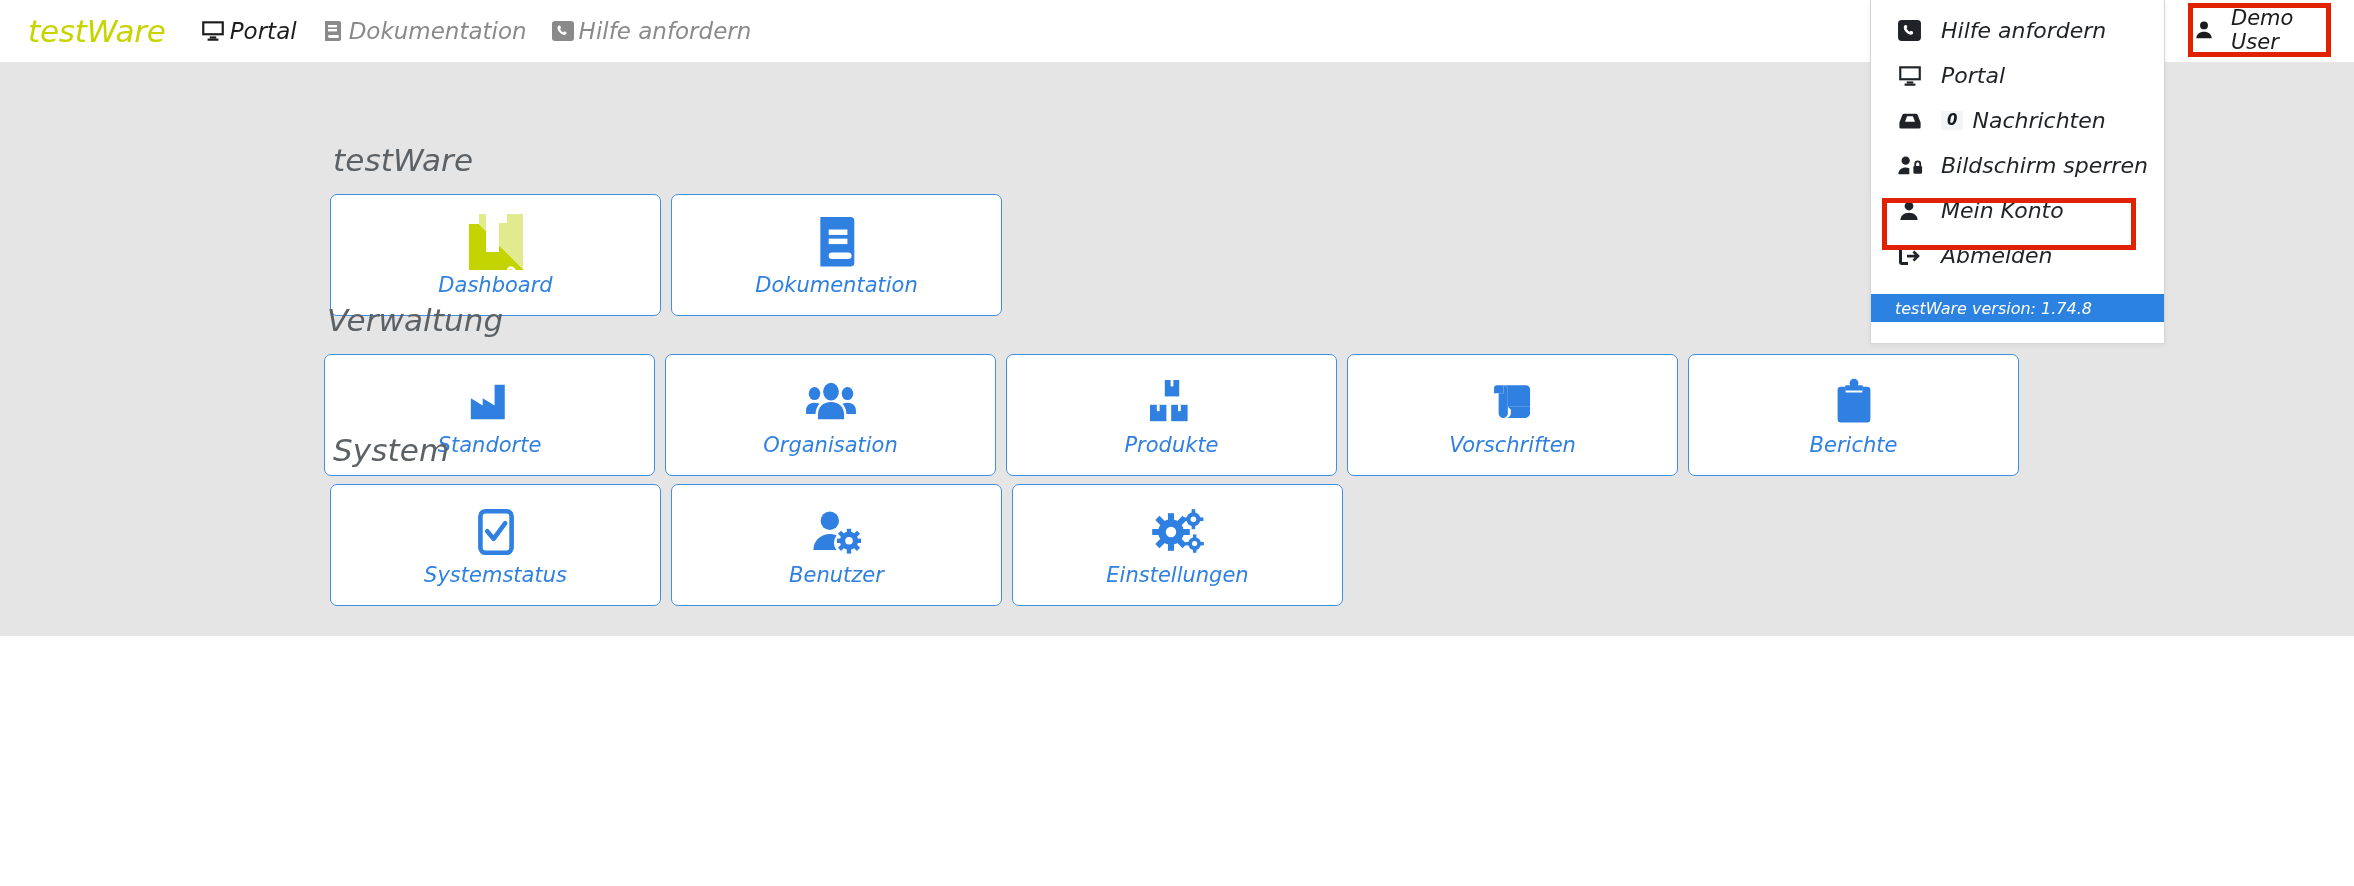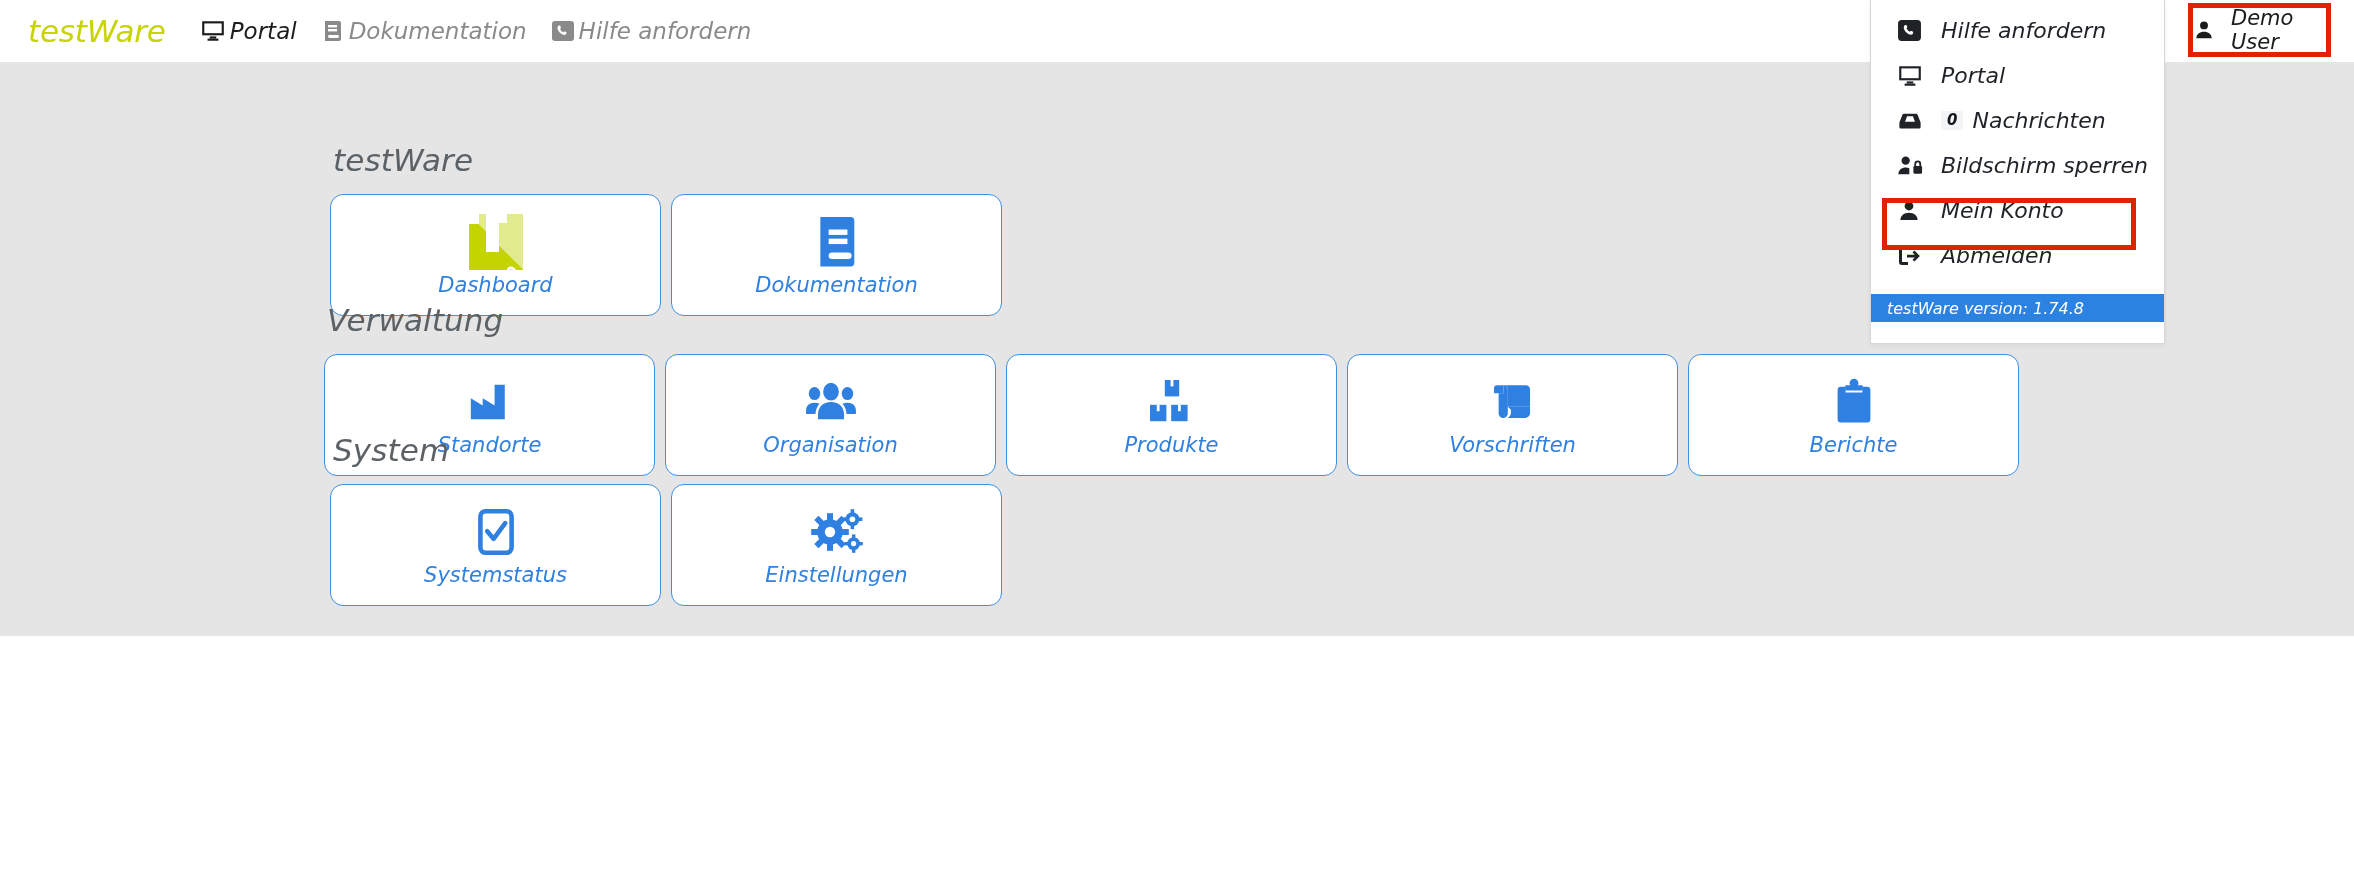--- a/index.html
+++ b/index.html
@@ -70,36 +70,36 @@
   }
   .dd-highlight {
     position: absolute; left: 11px; top: 198px;
     width: 254px; height: 52px;
     border: 5px solid #e02200; pointer-events: none;
   }
   .dd-version {
     position: absolute; left: 0; top: 294px;
     width: 293px; height: 28px;
     background: #2b82e0; color: #ffffff;
-    font-size: 16px; display:flex; align-items:center; padding-left: 16px;
+    font-size: 16px; display:flex; align-items:center; padding-left: 24px;
     font-family: "DejaVu Sans", sans-serif;
   }
 
   
   .content { position: absolute; top: 0; left: 0; width: 2354px; }
   .section { position: absolute; }
   .section-title {
     color: #5b6165; font-size: 31px; font-weight: 400;
     font-family: "DejaVu Sans", sans-serif;
     margin: 0 0 16px 3px; letter-spacing: 0.1px;
   }
   .card-row { display: flex; gap: 10px; }
   .card {
     width: 331px; height: 122px;
-    border: 1px solid #3f8fe3; border-radius: 13px;
+    border: 1px solid #3f8fe3; border-radius: 7px;
     background: #ffffff;
     display: flex; flex-direction: column;
     align-items: center; justify-content: center;
     cursor: pointer;
   }
   .card-icon {
     height: 58px; display: flex; align-items: center; justify-content: center;
     margin-bottom: 2px;
   }
   .card-label {
@@ -364,20 +364,39 @@
         <div class="card">
           <div class="card-icon">
             <svg width="40" height="48" viewBox="0 0 20 24" fill="none">
               <rect x="2.2" y="1.6" width="15.6" height="20.8" rx="2.6" stroke="#2f80e0" stroke-width="2.3"></rect>
               <path d="M5.6 11.6 8.8 15.4 14.6 7.6" stroke="#2f80e0" stroke-width="2.3" stroke-linecap="round" stroke-linejoin="round"></path>
             </svg>
           </div>
           <div class="card-label">Systemstatus</div>
         </div>
 
+        <div class="card">
+          <div class="card-icon">
+            <svg width="52" height="48" viewBox="0 0 26 24" fill="#2f80e0">
+              <circle cx="9.4" cy="6.4" r="4.6"></circle>
+              <path d="M1.2 21c0-4.6 3.7-8 8.2-8 1.2 0 2.4.3 3.4.7-.8 1-1.3 2.4-1.3 3.8 0 1.4.5 2.6 1.3 3.5z"></path>
+              <circle cx="19" cy="16.4" r="4.6"></circle>
+              <circle cx="19" cy="16.4" r="1.9" fill="#fff"></circle>
+              <rect x="17.9" y="10.4" width="2.2" height="3"></rect>
+                <rect x="17.9" y="19.8" width="2.2" height="3"></rect>
+              <rect x="13" y="15.3" width="3" height="2.2"></rect>
+                <rect x="22" y="15.3" width="3" height="2.2"></rect>
+              <rect x="14.2" y="11.7" width="2.2" height="3" transform="rotate(-45 15.3 13.2)"></rect>
+              <rect x="21.6" y="18.1" width="2.2" height="3" transform="rotate(-45 22.7 19.6)"></rect>
+              <rect x="21.6" y="11.7" width="2.2" height="3" transform="rotate(45 22.7 13.2)"></rect>
+              <rect x="14.2" y="18.1" width="2.2" height="3" transform="rotate(45 15.3 19.6)"></rect>
+            </svg>
+          </div>
+          <div class="card-label">Benutzer</div>
+        </div>
 
         <div class="card">
           <div class="card-icon">
             <svg width="54" height="48" viewBox="0 0 27 24" fill="#2f80e0">
               <circle cx="10" cy="12" r="6.4"></circle>
                 <circle cx="10" cy="12" r="2.6" fill="#fff"></circle>
               <rect x="8.5" y="2.6" width="3" height="4"></rect>
                 <rect x="8.5" y="17.4" width="3" height="4"></rect>
               <rect x="0.6" y="10.5" width="4" height="3"></rect>
                 <rect x="15.4" y="10.5" width="4" height="3"></rect>

